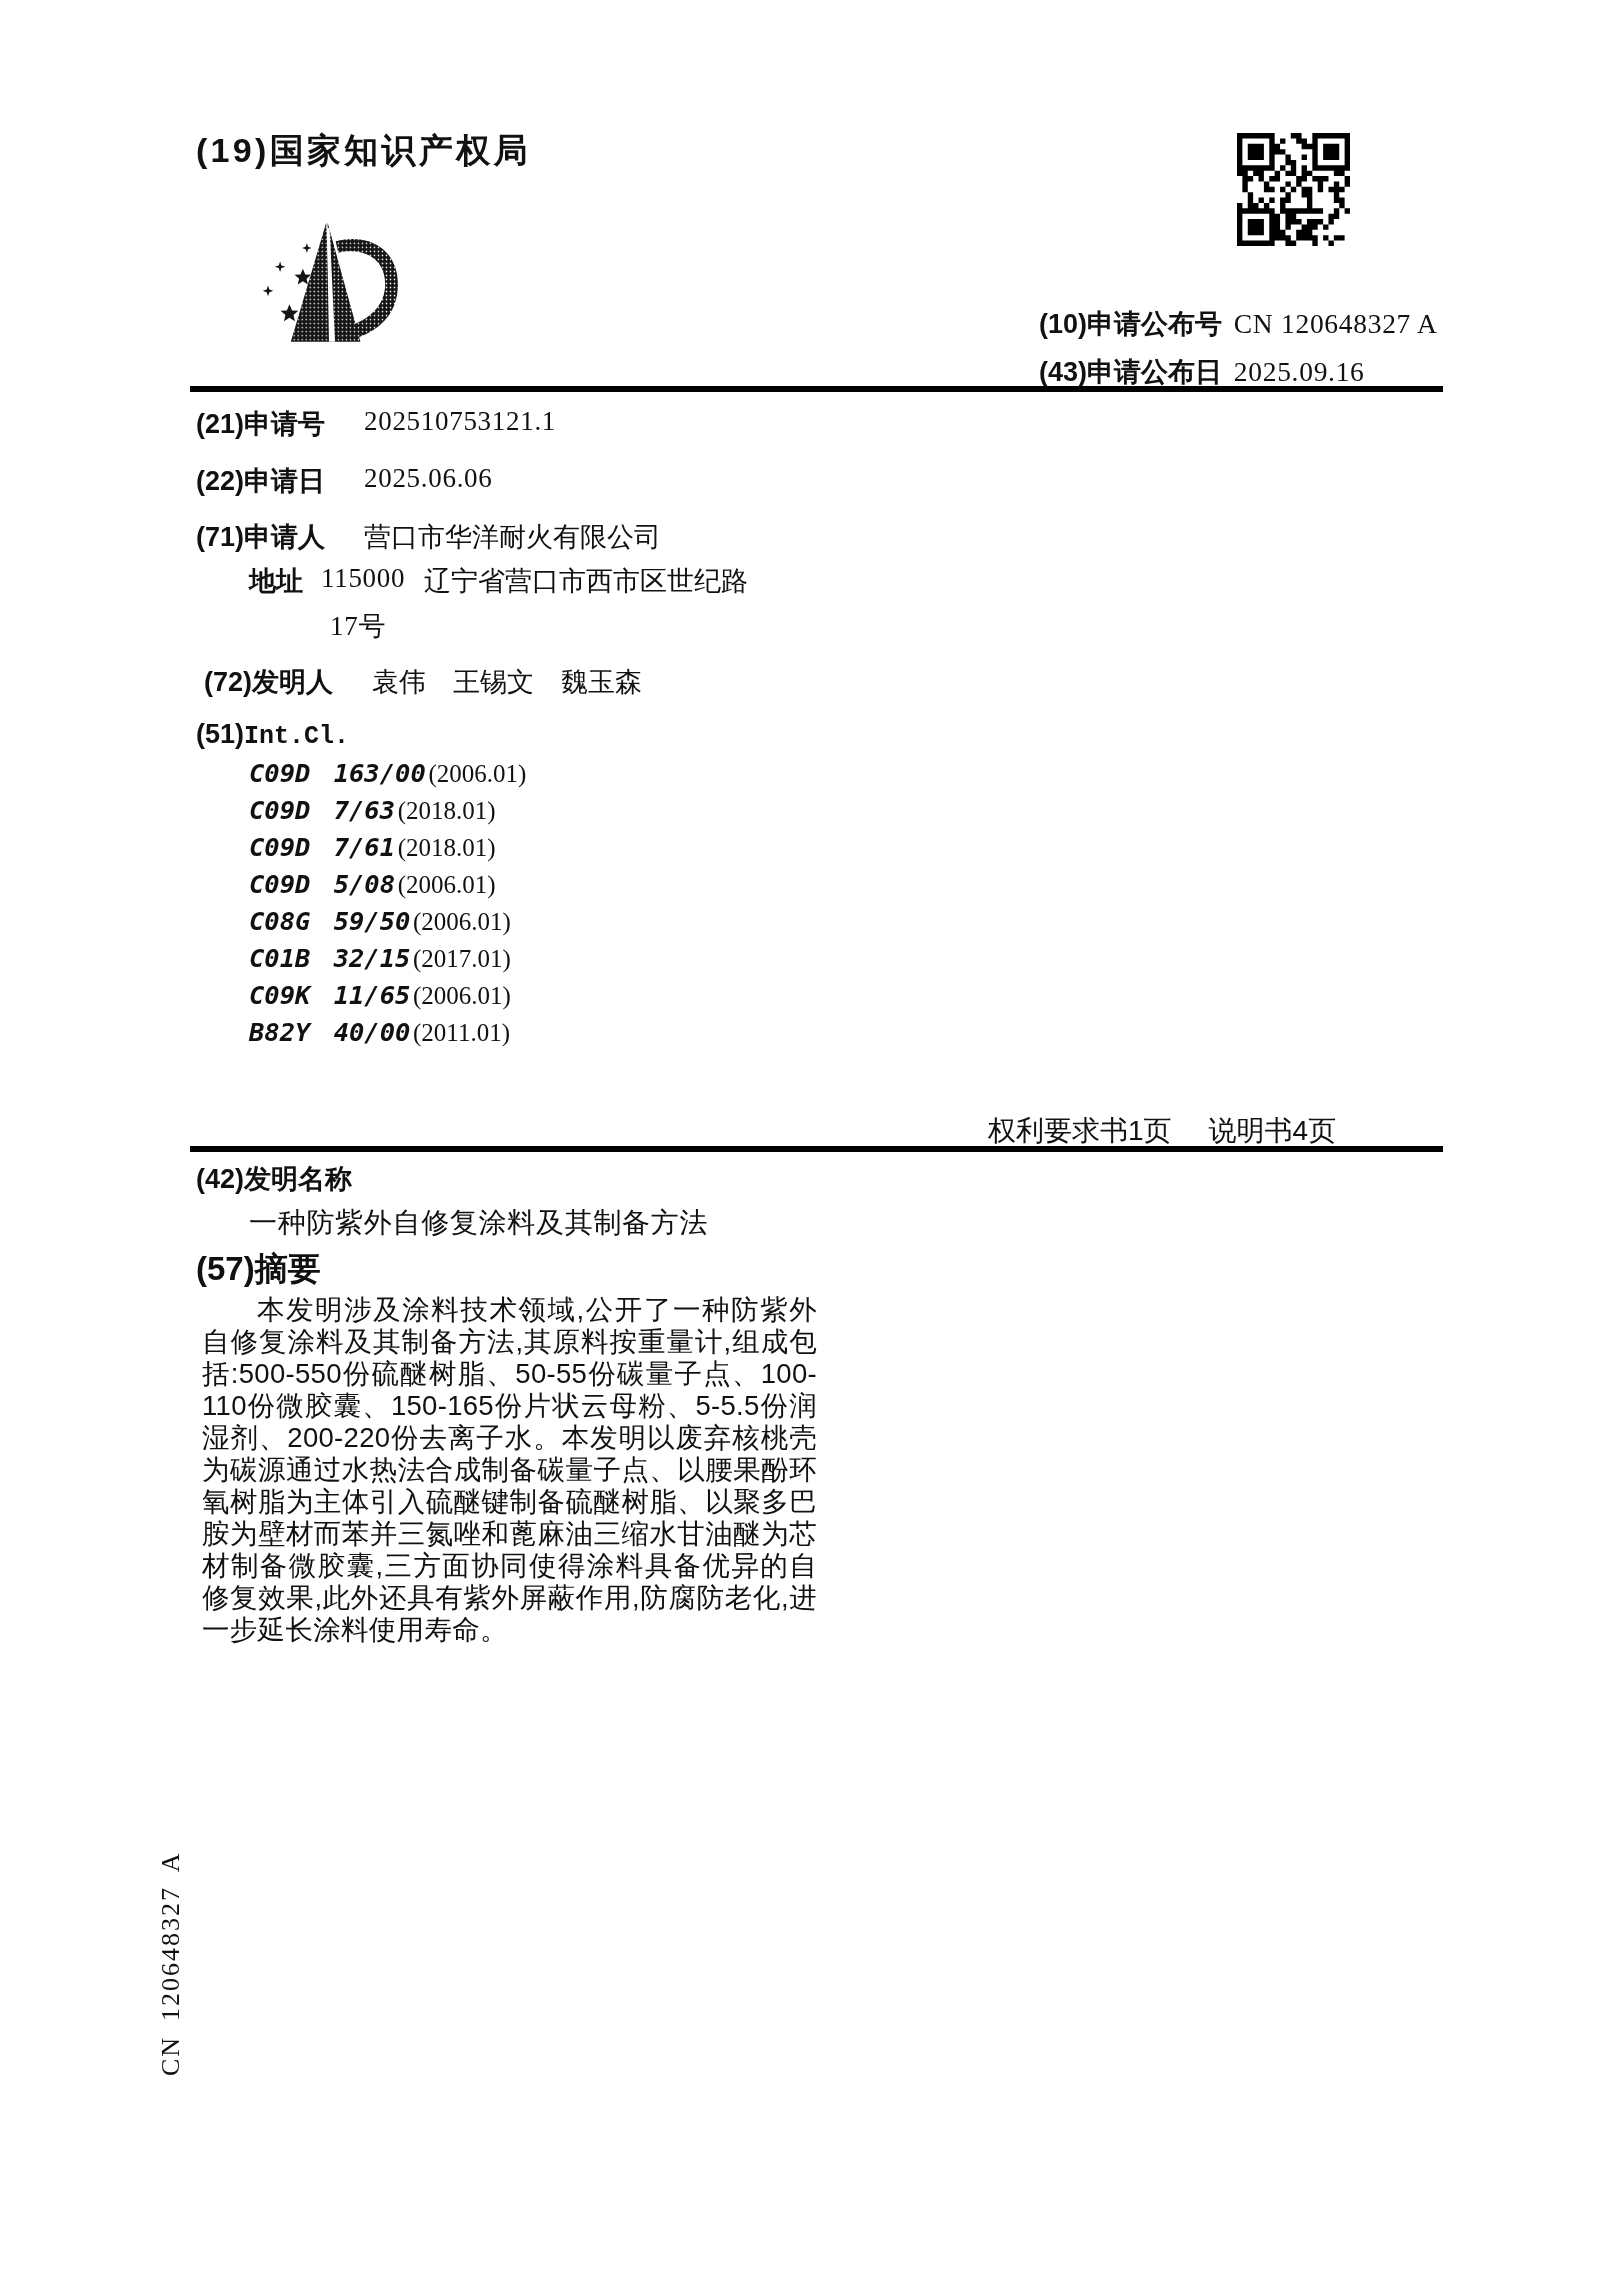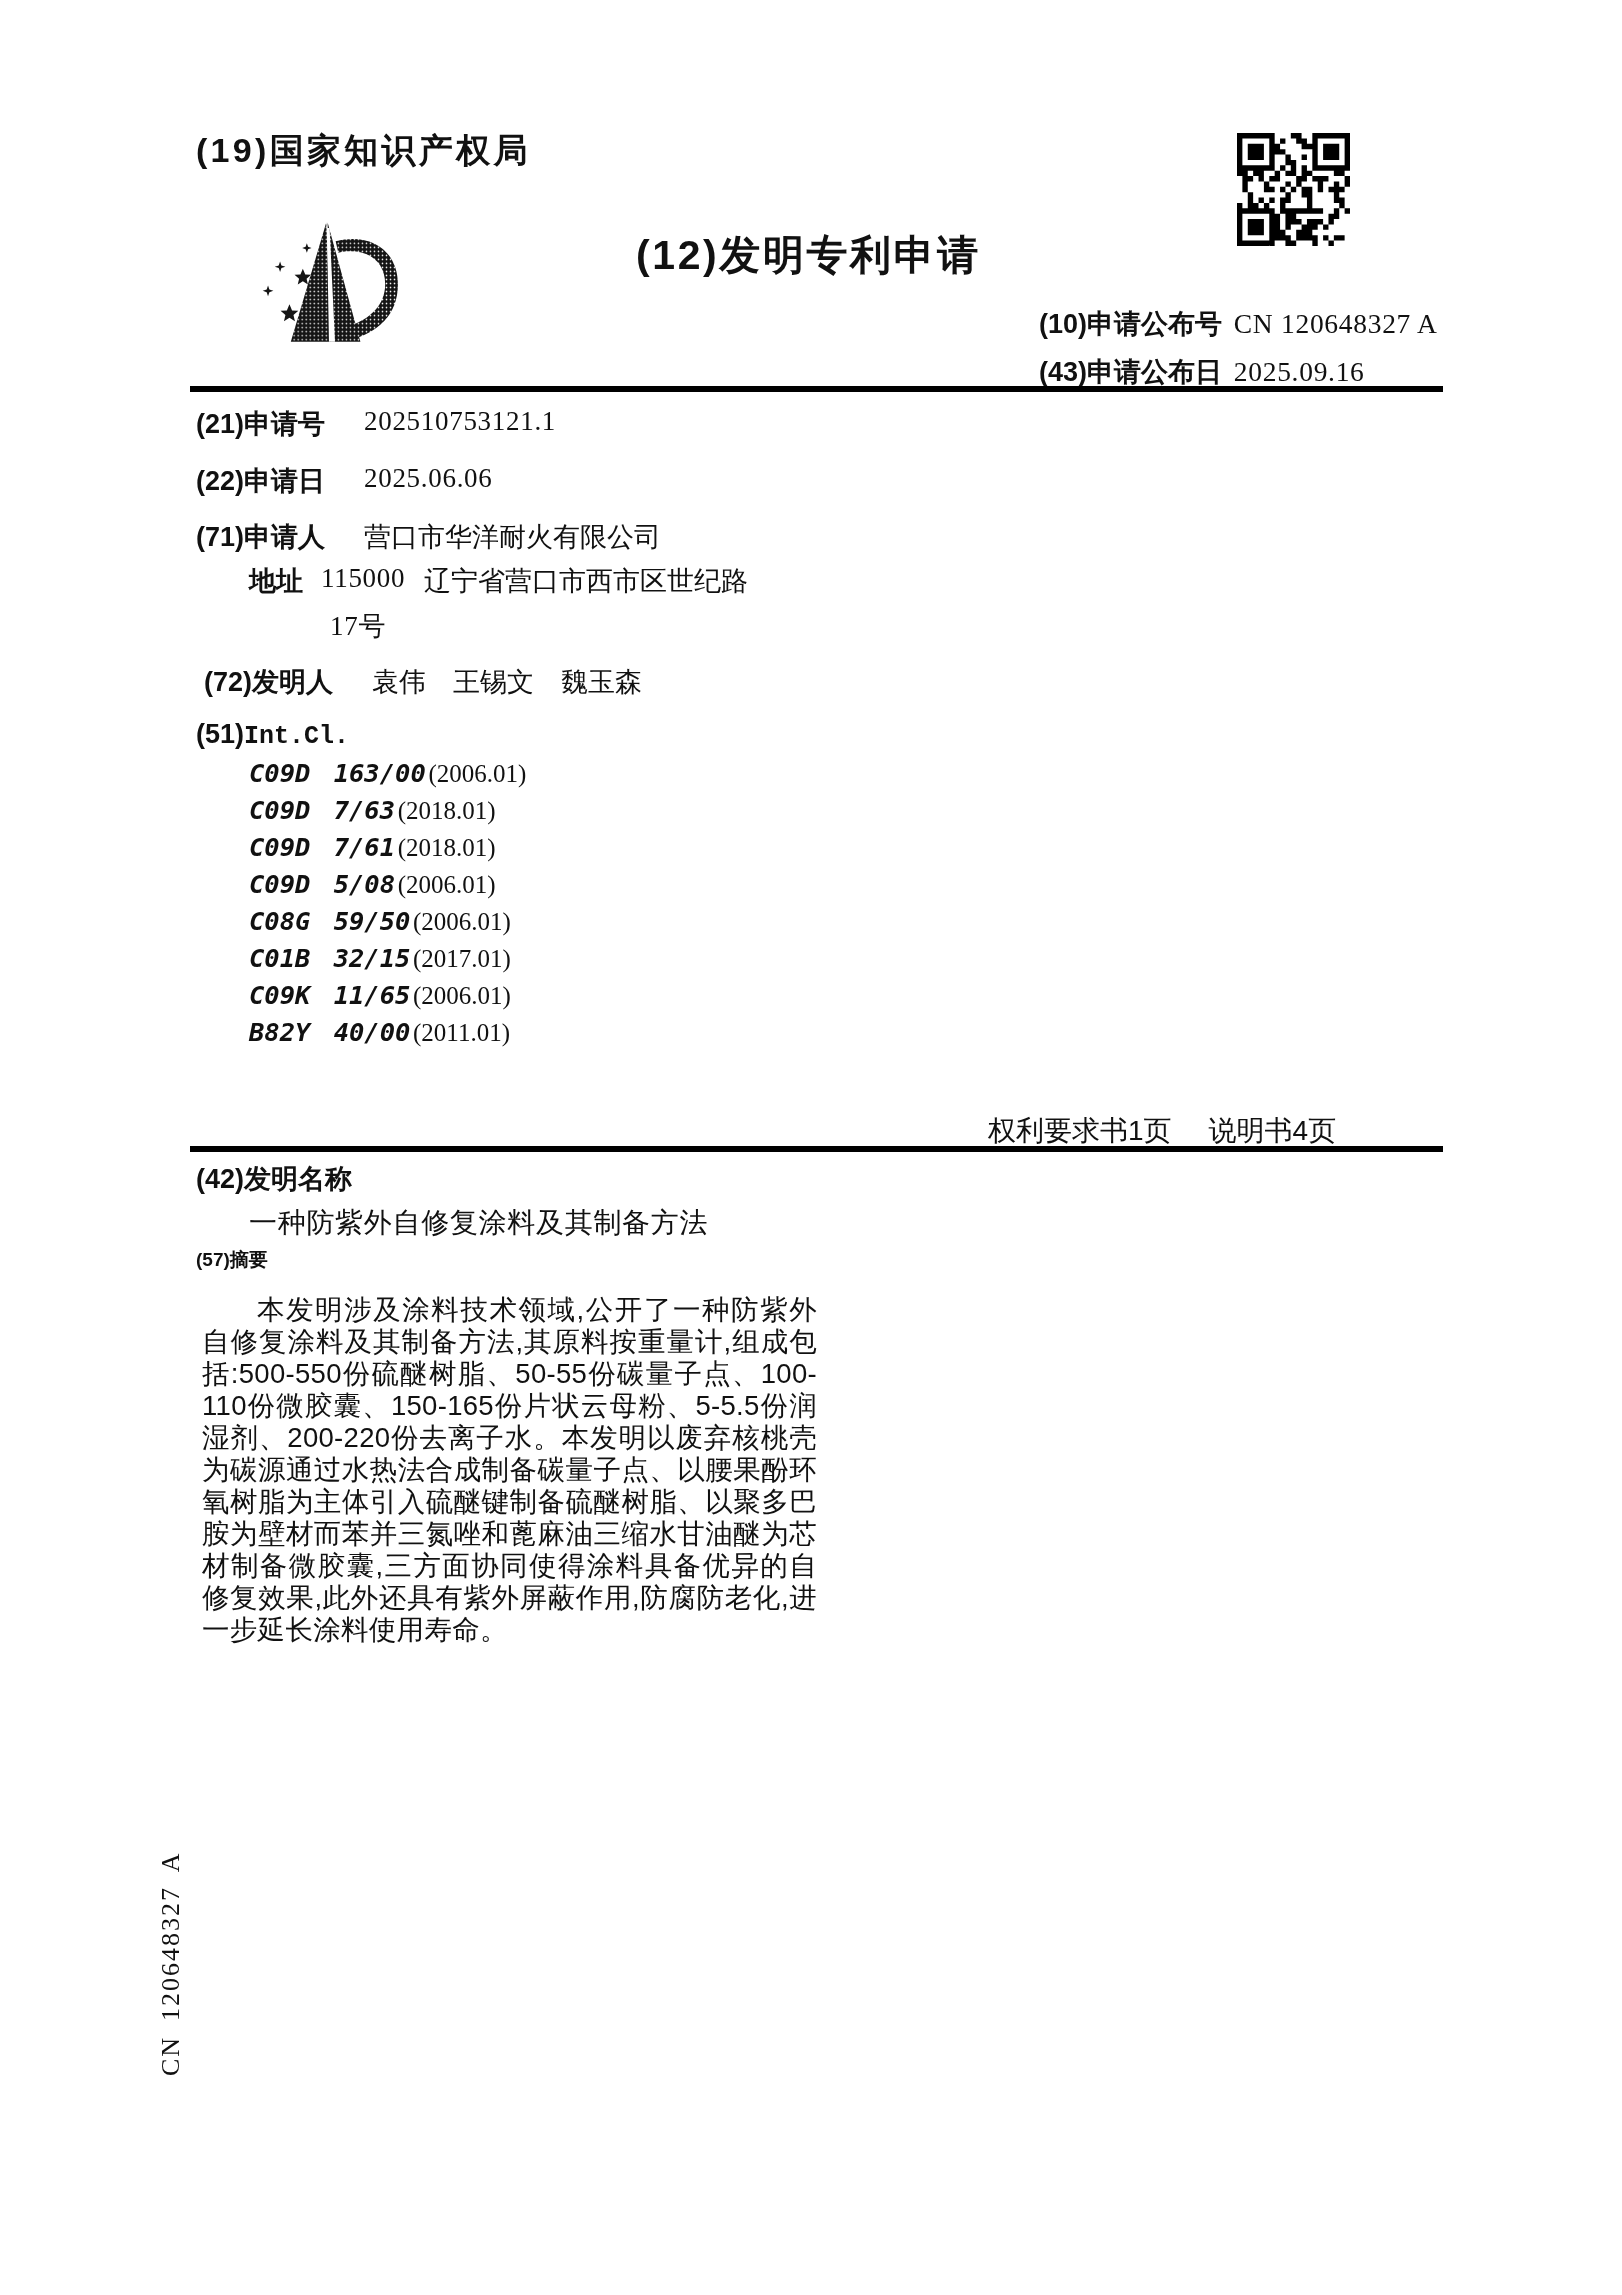--- a/index.html
+++ b/index.html
@@ -33,21 +33,21 @@
   .ic-list{left:249px;top:758px;}
   .ic-row{height:37px;font-size:25.5px;white-space:nowrap;}
   .ic-code{font-family:"DejaVu Sans Mono","Liberation Mono",monospace;font-style:italic;font-weight:700;word-spacing:7.9px;}
   .ic-ver{font-family:"Liberation Serif","DejaVu Serif",serif;font-size:25px;margin-left:2.6px;margin-top:33px;}
 
   .pages-note{left:988px;top:1112px;font-size:28px;}
   .pages-note .gap{margin-left:37px;}
 
   .title-label{left:196px;top:1161px;font-size:27px;font-weight:700;}
   .invention-title{left:249px;top:1204px;font-size:28px;letter-spacing:0.7px;}
-  .abstract-label{left:196px;top:1247px;font-size:19px;font-weight:700;}
+  .abstract-label{left:196px;top:1247px;font-size:33px;font-weight:700;}
   .abstract{left:202px;top:1294px;width:615px;font-size:27.5px;line-height:32px;
             text-align:justify;text-indent:55px;letter-spacing:0.3px;}
 
   .side-num{left:156px;top:2076px;font-family:"Liberation Serif","DejaVu Serif",serif;
             font-size:26px;letter-spacing:2px;word-spacing:6.5px;white-space:nowrap;
             transform:rotate(-90deg);transform-origin:0 0;}
 </style>
 </head>
 <body>
 
@@ -71,21 +71,20 @@
     <path fill="url(#ht)" d="M101 2 L150 180 L104 180 Z"></path>
     <path fill="#ffffff" d="M100 10 L104 10 L112 180 L103 180 Z"></path>
     <path fill="url(#ht)" d="M113 30 C 165 16 206 44 206 94 C 206 140 176 166 136 177 L 130 158 C 166 146 187 124 187 94 C 187 58 158 38 117 47 Z"></path>
     <path fill="#151515" transform="translate(70,40)" d="M0 -7 L1.8 -1.8 L7 0 L1.8 1.8 L0 7 L-1.8 1.8 L-7 0 L-1.8 -1.8 Z"></path>
     <path fill="#151515" transform="translate(30,68)" d="M0 -8 L2 -2 L8 0 L2 2 L0 8 L-2 2 L-8 0 L-2 -2 Z"></path>
     <path fill="#151515" transform="translate(64,84)" d="M0 -13 L3.6 -4.4 L12.4 -4 L5.6 1.8 L7.6 10.5 L0 5.6 L-7.6 10.5 L-5.6 1.8 L-12.4 -4 L-3.6 -4.4 Z"></path>
     <path fill="#151515" transform="translate(12,104)" d="M0 -8 L2 -2 L8 0 L2 2 L0 8 L-2 2 L-8 0 L-2 -2 Z"></path>
     <path fill="#151515" transform="translate(44,138)" d="M0 -14 L3.9 -4.8 L13.3 -4.3 L6 1.9 L8.2 11.3 L0 6 L-8.2 11.3 L-6 1.9 L-13.3 -4.3 L-3.9 -4.8 Z"></path>
   </svg>
 
-  <div class="abs doc-type">(12)发明专利申请</div>
 
   <div class="abs pub-row pub-no">
     <span class="lbl">(10)申请公布号</span><span class="val">CN 120648327 A</span>
   </div>
   <div class="abs pub-row pub-date">
     <span class="lbl">(43)申请公布日</span><span class="val">2025.09.16</span>
   </div>
 
   <div class="abs rule rule1"></div>
 

